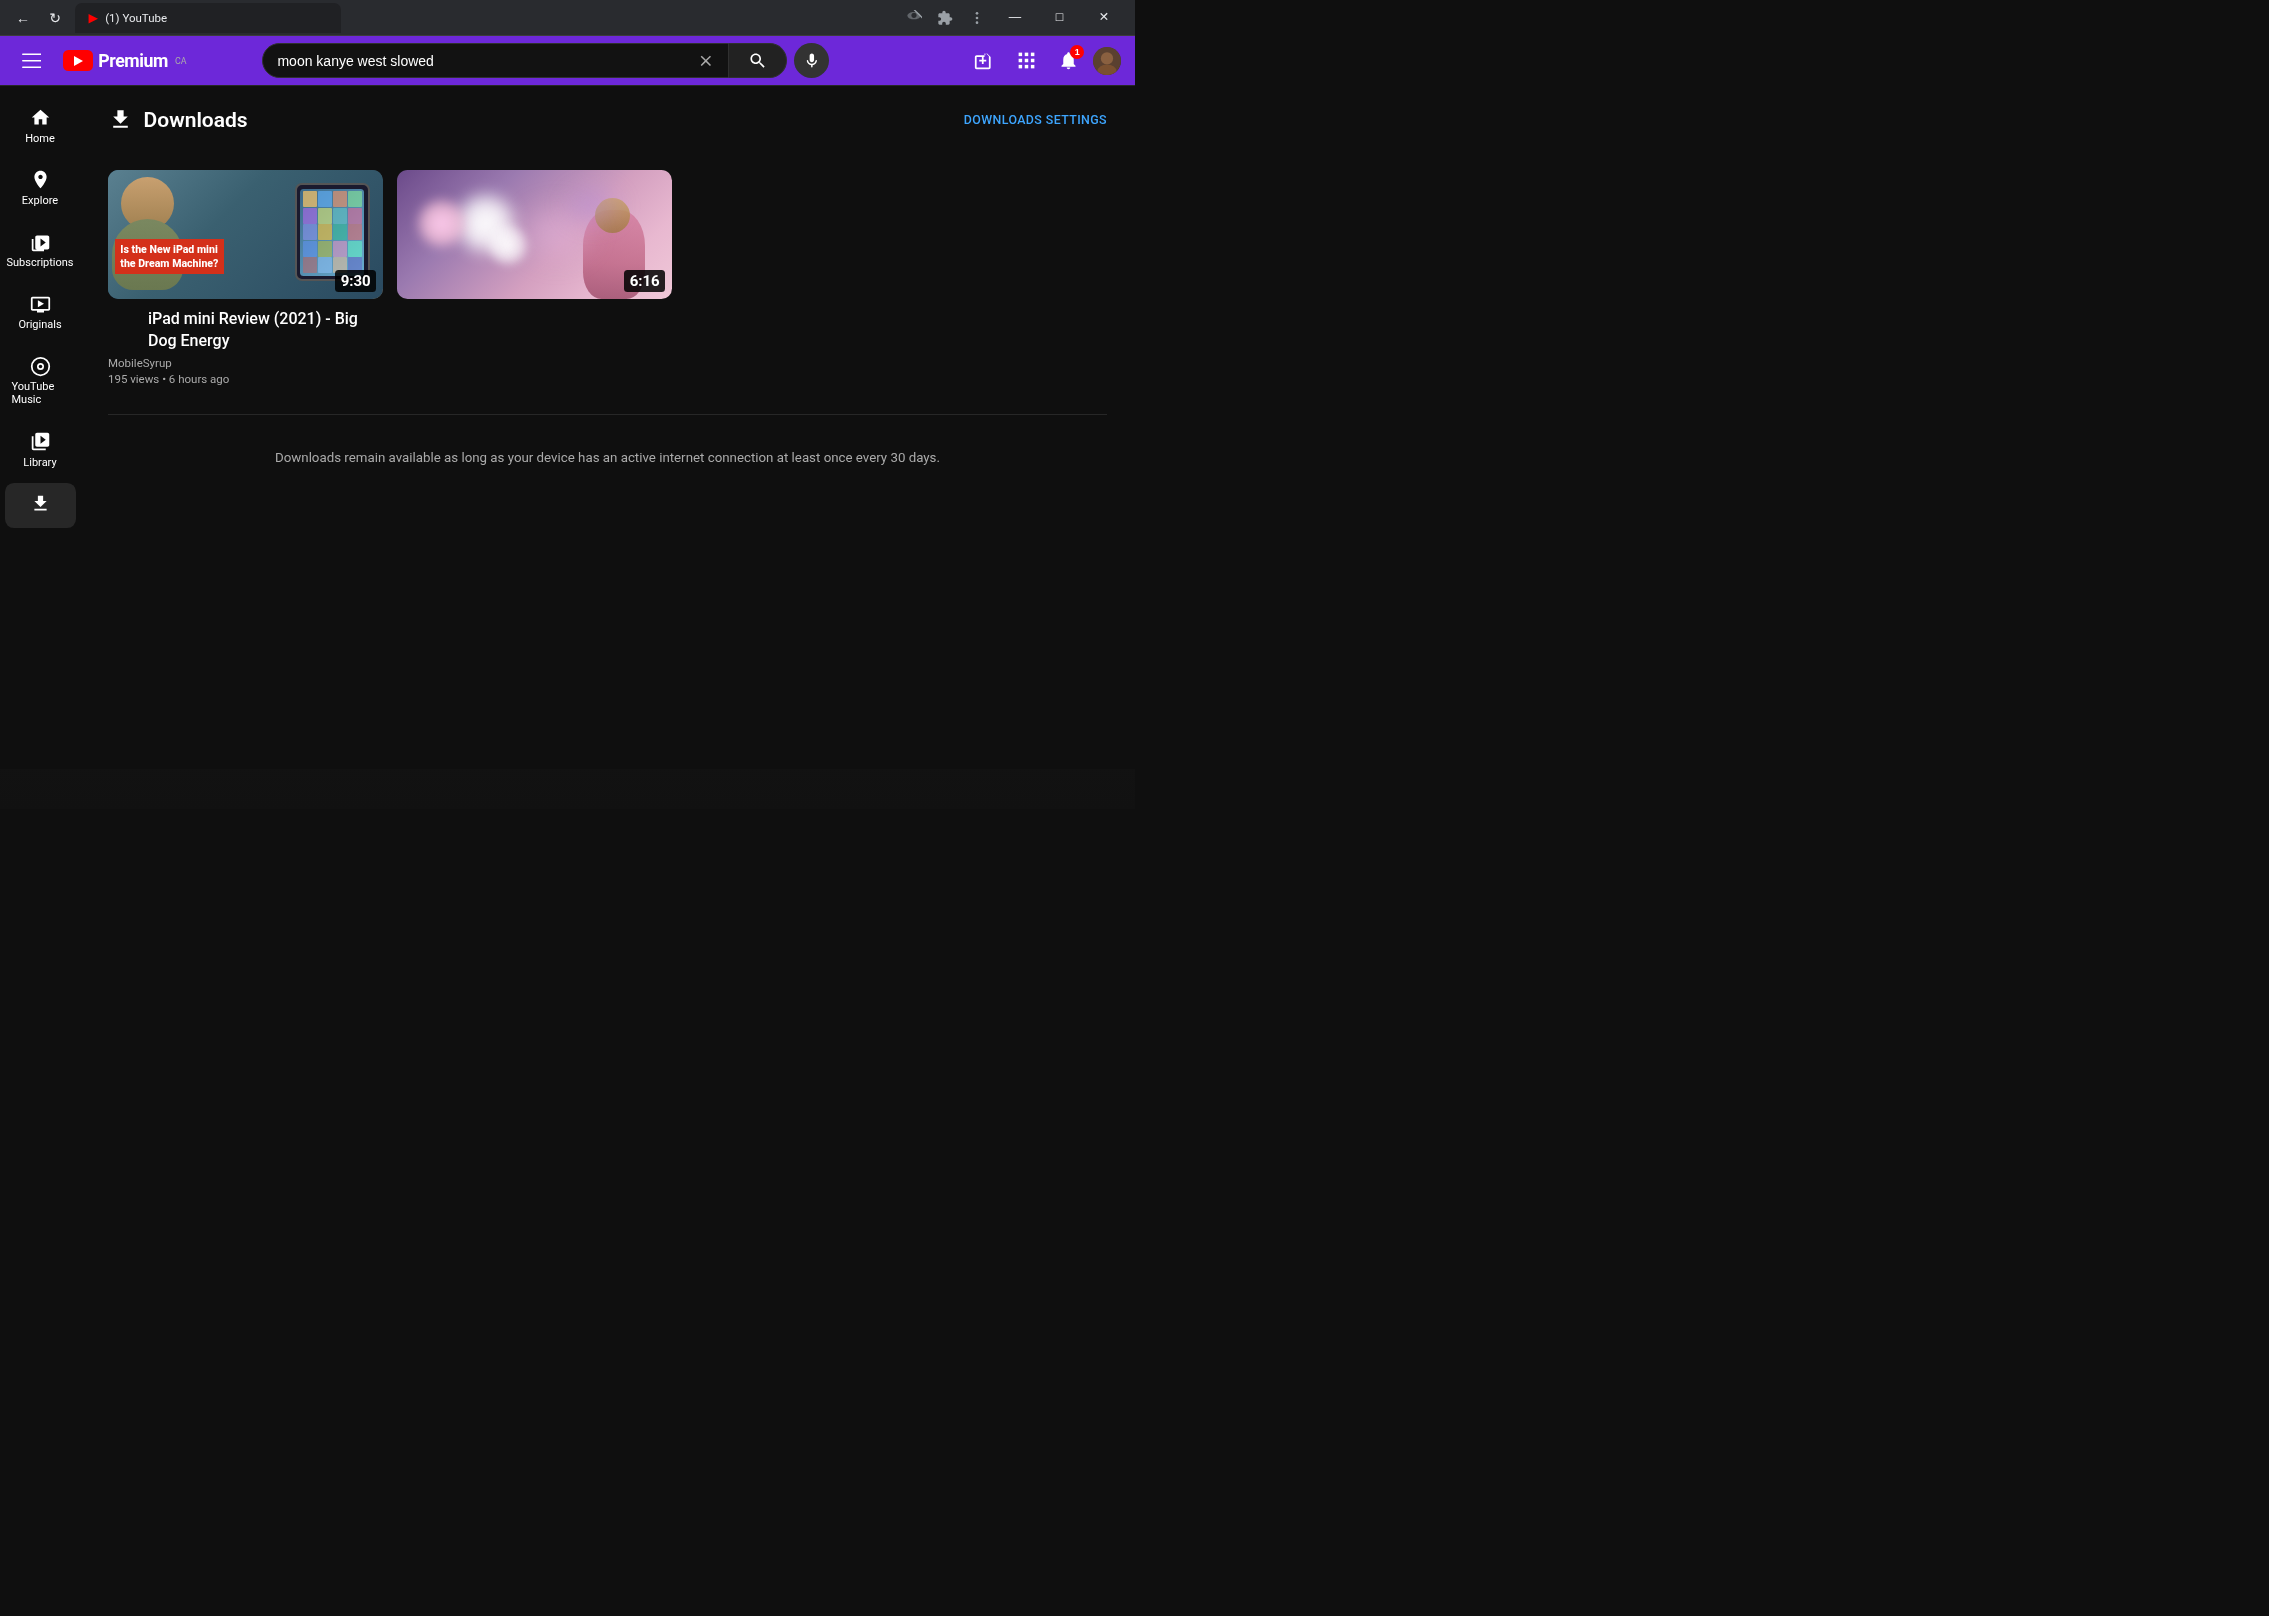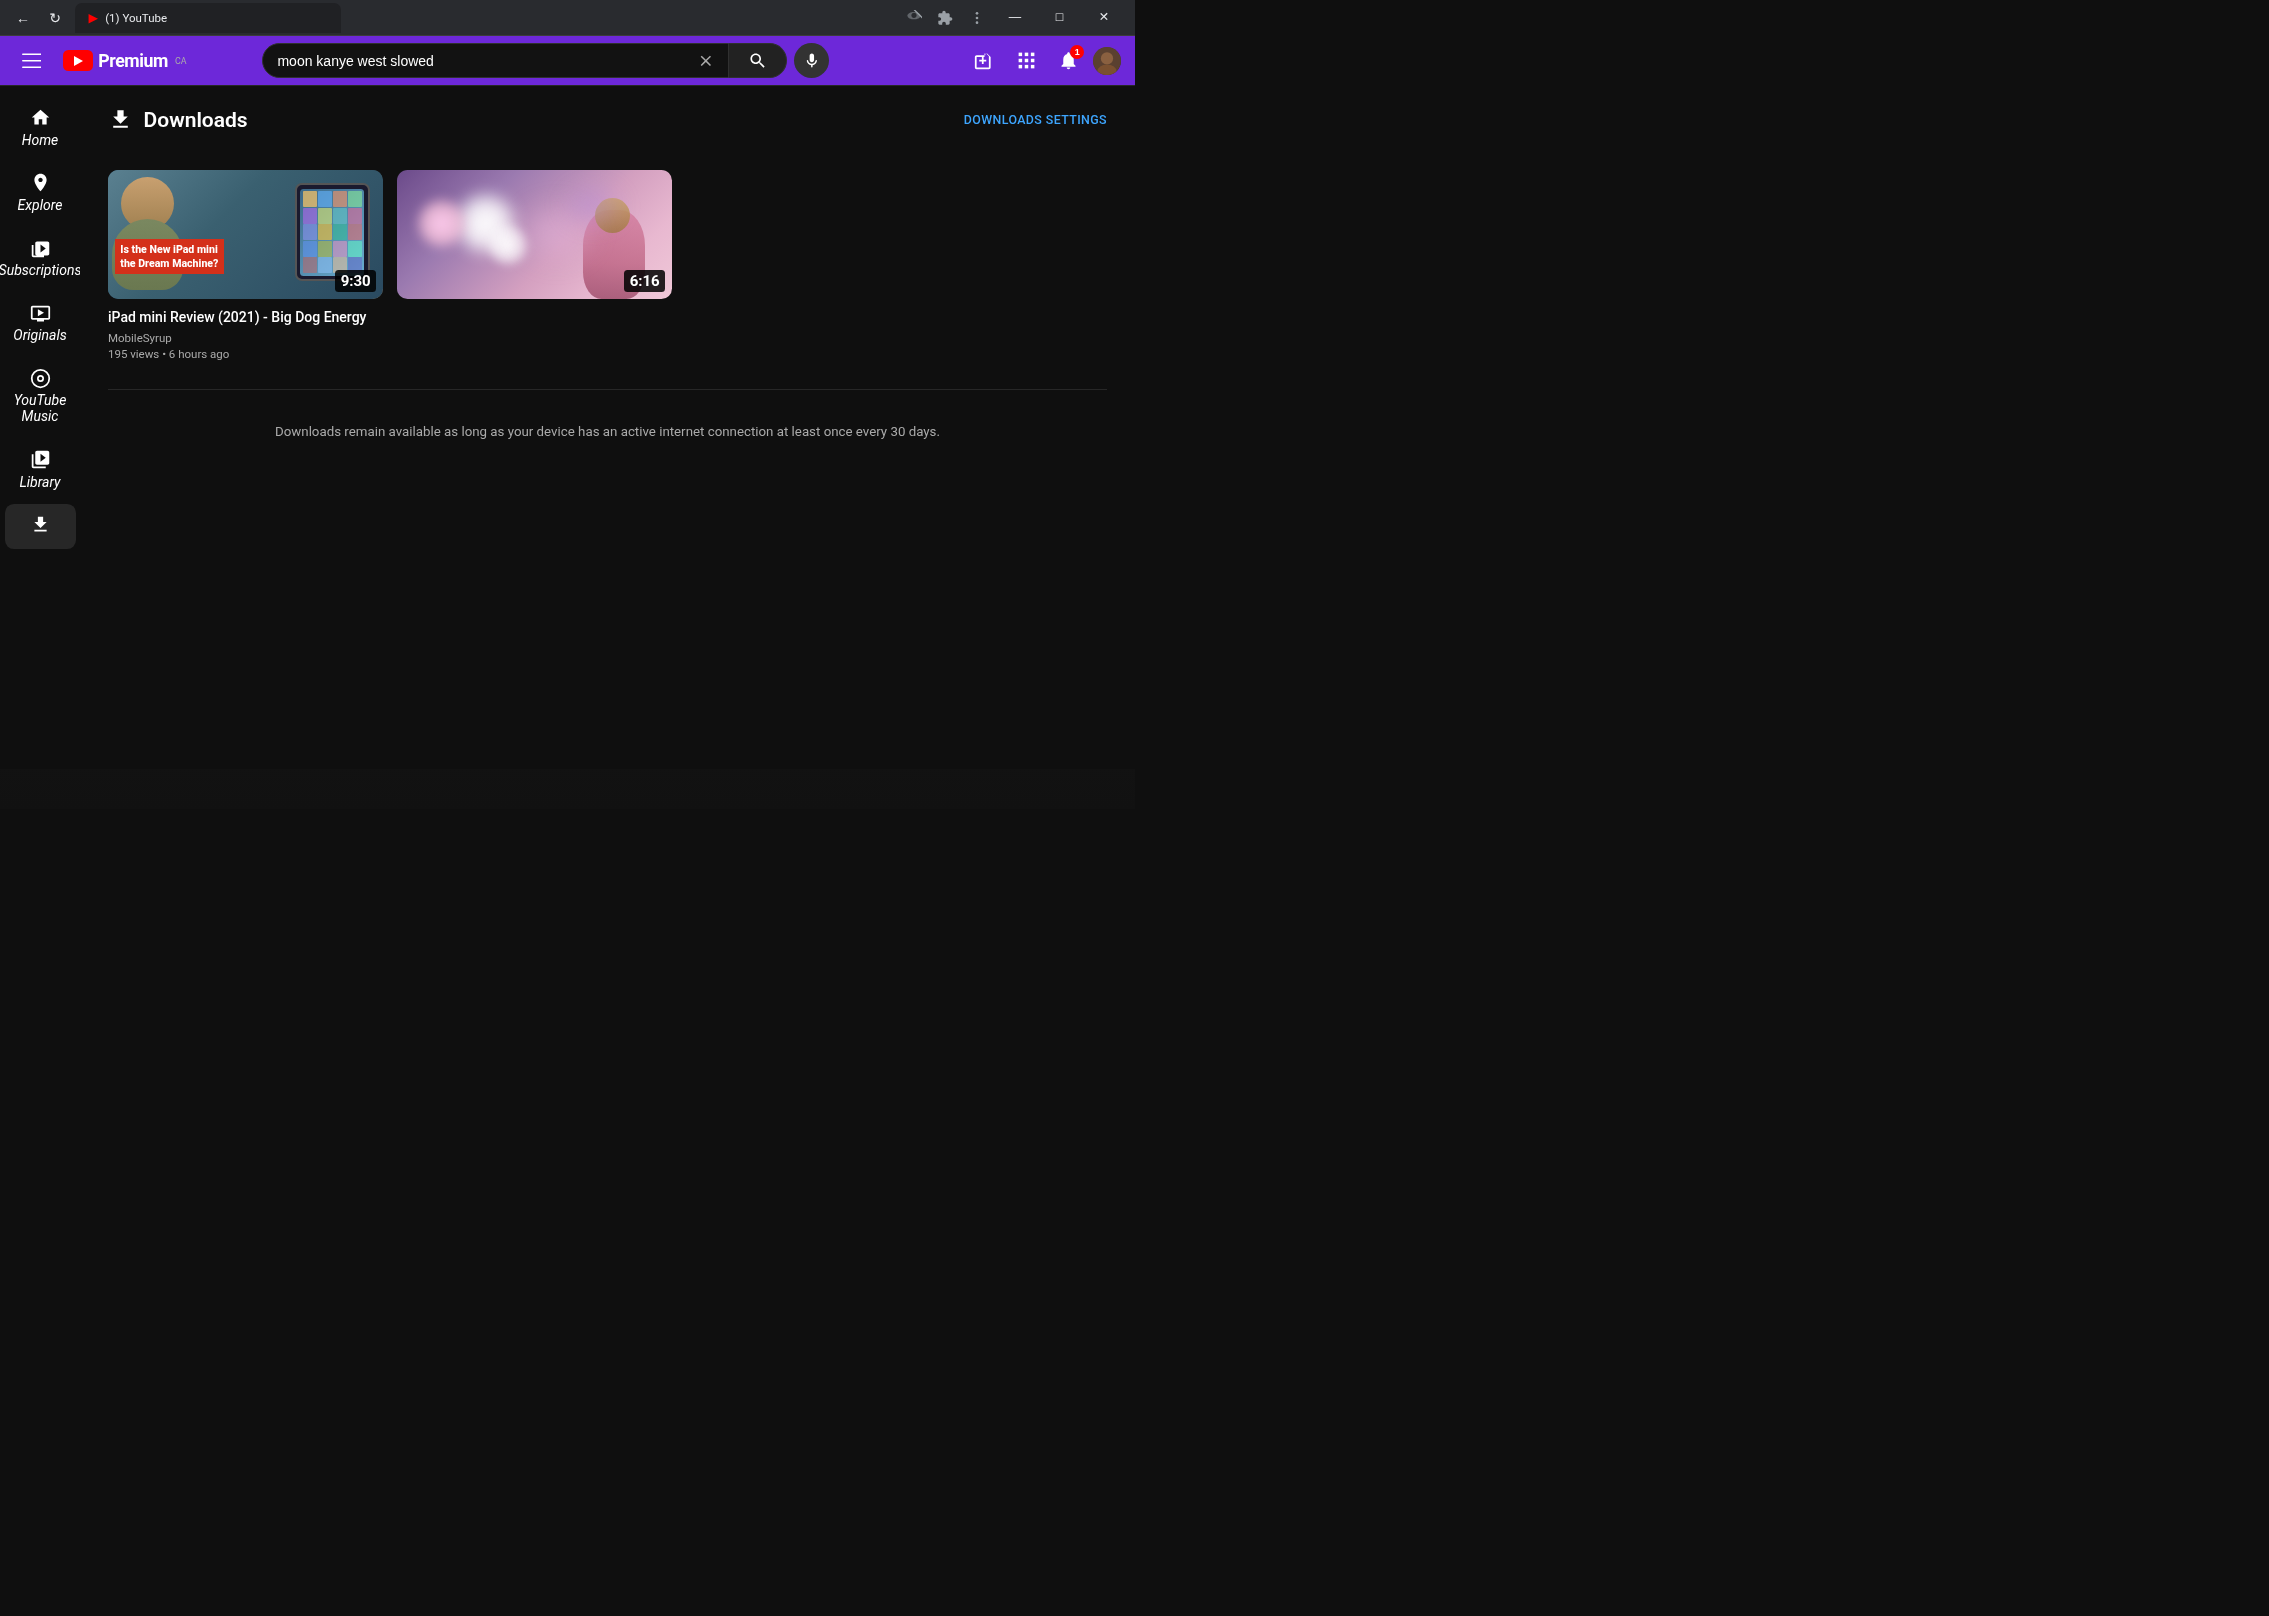--- a/index.html
+++ b/index.html
@@ -334,25 +334,24 @@
     .sidebar-item.active {
       background: rgba(255,255,255,0.1);
     }
 
     .sidebar-icon {
       font-size: 19.5px;
       color: #fff;
     }
 
     .sidebar-label {
-      font-size: 14px;
-      color: #fff;
-      text-align: center;
+      font-size: 11px;
+      color: #fff;
+      text-align: left;
       font-weight: 400;
-      font-style: italic;
     }
 
     
     .yt-content {
       flex: 1;
       background: #0f0f0f;
       overflow-y: auto;
       padding: 21px 28px;
     }
 
@@ -423,24 +422,25 @@
       padding: 1.8px 5.3px;
       border-radius: 3.5px;
     }
 
     .video-info {
       margin-top: 8.9px;
     }
 
     .video-title {
       color: #fff;
-      font-size: 14px;
+      font-size: 16px;
       font-weight: 500;
       line-height: 1.4;
       margin-bottom: 3.5px;
+      margin-left: 40px;
     }
 
     .video-meta {
       color: #aaa;
       font-size: 11.5px;
     }
 
     .video-channel {
       margin-bottom: 1.8px;
     }

